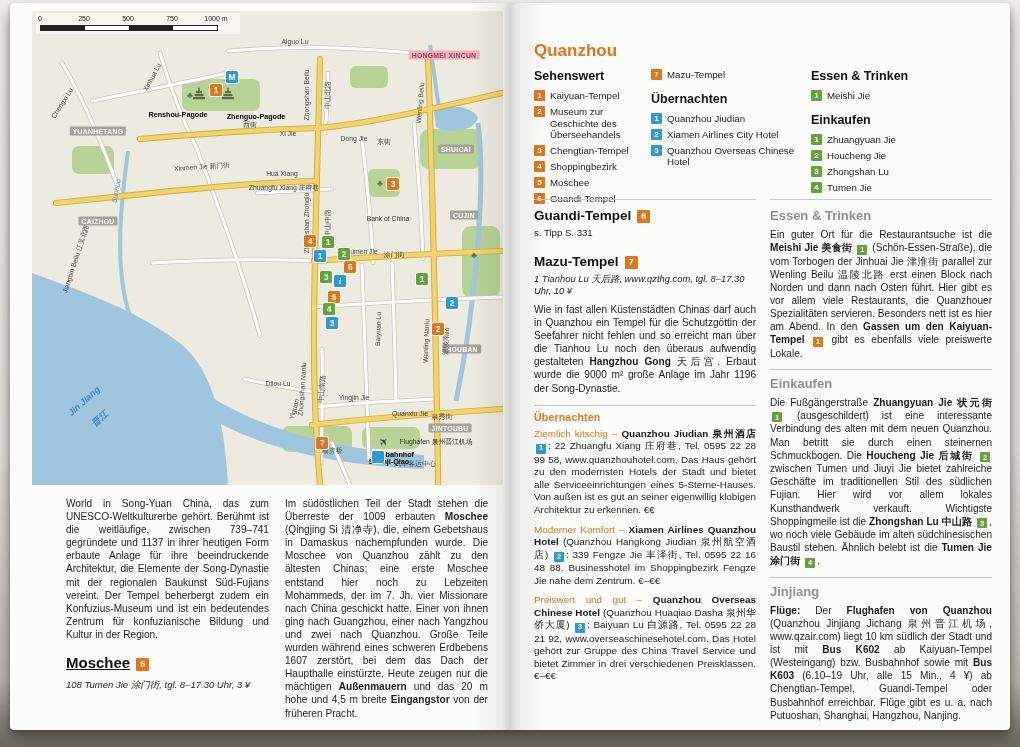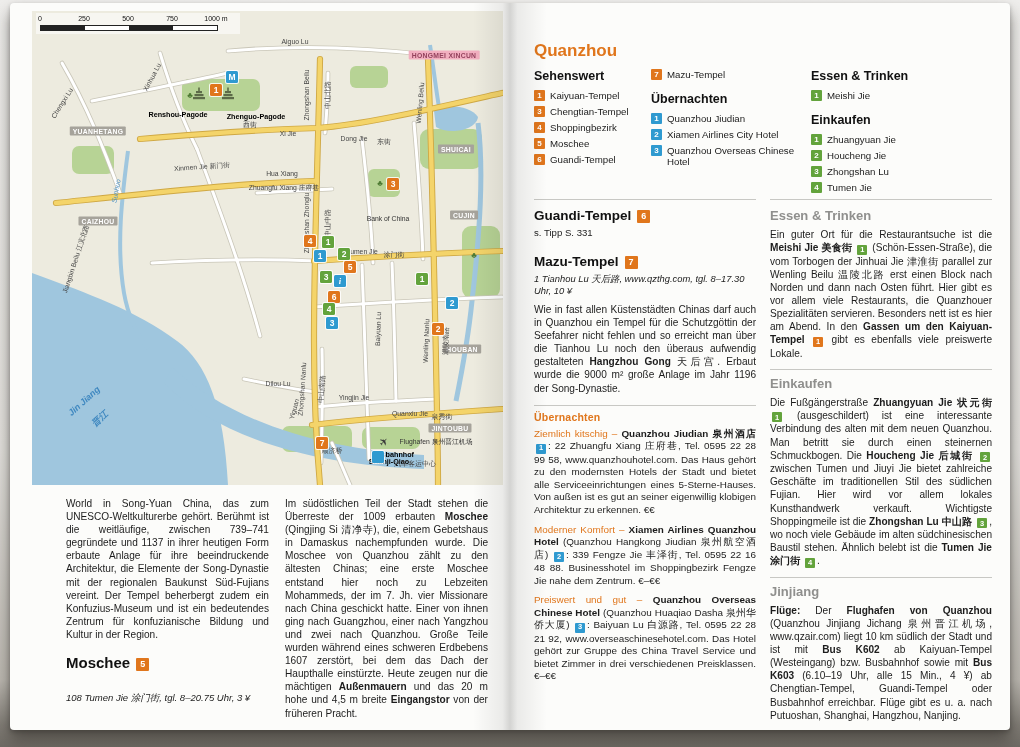--- a/index.html
+++ b/index.html
@@ -52,21 +52,21 @@
   .entry{font-size:9.9px;line-height:12.6px;text-align:justify;color:#1c1c1c;margin:0 0 7px;}
   .b{font-weight:bold;} .c-accent{color:var(--accent);}
   .mk{display:inline-flex;align-items:center;justify-content:center;width:10px;height:10px;border-radius:1px;
       color:#fff;font-weight:bold;font-size:7.5px;vertical-align:-1px;margin:0 2px;font-style:normal;}
   .mk-sight{background:var(--c-sight);} .mk-hotel{background:var(--c-hotel);}
   .mk-shop{background:var(--c-shop);} .mk-eat{background:var(--c-eat);}
   .h-mk{width:13px;height:13px;font-size:9px;margin-left:6px;vertical-align:1px;}
 
   .lp-text{position:absolute;left:56px;top:494px;width:422px;display:flex;gap:16px;}
   .lp-col{width:203px;}
-  .moschee-head{font-size:15px;font-weight:bold;color:#111;margin:13px 0 21px;}
+  .moschee-head{font-size:15px;font-weight:bold;color:#111;margin:13px 0 8px;text-decoration:underline;}
   .moschee-info{font-size:9.5px;font-style:italic;color:#222;margin:0;}
 
   .rp-title{position:absolute;left:24px;top:38px;font-size:17px;font-weight:bold;color:var(--accent);}
   .legend{position:absolute;left:24px;top:66px;width:460px;height:126px;}
   .lgd-col{position:absolute;top:0;}
   .lgd-c1{left:0;width:120px;} .lgd-c2{left:117px;width:158px;} .lgd-c3{left:277px;width:180px;}
   .lgd-title{font-size:12.5px;font-weight:bold;color:#111;margin:0 0 7px;}
   .lgd-title.mt{margin-top:11px;}
   .lgd-row{display:flex;gap:5px;margin-bottom:4.5px;align-items:flex-start;}
   .lgd-mk{width:11px;height:11px;font-size:8px;margin:0;flex:0 0 11px;border-radius:1px;}
@@ -272,40 +272,44 @@
               <i></i>
               <i></i>
             </div>
         </div>
       </div>
 
       <div class="lp-text">
         <div class="lp-col">
           <p class="bodytext"><span>World in Song-Yuan China, das zum UNESCO-Weltkulturerbe gehört. Berühmt ist die weitläufige, zwischen 739–741 gegründete und 1137 in ihrer heutigen Form erbaute Anlage für ihre beeindruckende Architektur, die Elemente der Song-Dynastie mit der regionalen Baukunst Süd-Fujians vereint. Der Tempel beherbergt zudem ein Konfuzius-Museum und ist ein bedeutendes Zentrum für konfuzianische Bildung und Kultur in der Region.</span></p>
           <h2 class="moschee-head"><span>Moschee</span><span class="mk mk-sight h-mk">5</span></h2>
-          <p class="moschee-info">108 Tumen Jie 涂门街, tgl. 8–20.75 Uhr, 3 ¥</p>
+          <p class="moschee-info">108 Tumen Jie 涂门街, tgl. 8–17.30 Uhr, 3 ¥</p>
         </div>
         <div class="lp-col">
           <p class="bodytext"><span>Im südöstlichen Teil der Stadt stehen die Überreste der 1009 erbauten </span><span class="b">Moschee</span><span> (Qingjing Si 清净寺), die, einem Gebetshaus in Damaskus nachempfunden wurde. Die Moschee von Quanzhou zählt zu den ältesten Chinas; eine erste Moschee entstand hier noch zu Lebzeiten Mohammeds, der im 7. Jh. vier Missionare nach China geschickt hatte. Einer von ihnen ging nach Guangzhou, einer nach Yangzhou und zwei nach Quanzhou. Große Teile wurden während eines schweren Erdbebens 1607 zerstört, bei dem das Dach der Haupthalle einstürzte. Heute zeugen nur die mächtigen </span><span class="b">Außenmauern</span><span> und das 20 m hohe und 4,5 m breite </span><span class="b">Eingangstor</span><span> von der früheren Pracht.</span></p>
         </div>
       </div>
 
     </div>
 
     <div class="page page-right">
 
       <div class="rp-title">Quanzhou</div>
 
       <div class="legend">
         <div class="lgd-col lgd-c1">
           <div class="lgd-title">Sehenswert</div>
           <div>
               <div class="lgd-row">
                 <span class="mk mk-sight lgd-mk">1</span>
                 <span class="lgd-label">Kaiyuan-Tempel</span>
+              </div>
+              <div class="lgd-row">
+                <span class="mk mk-sight lgd-mk">2</span>
+                <span class="lgd-label">Museum zur Geschichte des Überseehandels</span>
               </div>
               <div class="lgd-row">
                 <span class="mk mk-sight lgd-mk">3</span>
                 <span class="lgd-label">Chengtian-Tempel</span>
               </div>
               <div class="lgd-row">
                 <span class="mk mk-sight lgd-mk">4</span>
                 <span class="lgd-label">Shoppingbezirk</span>
               </div>
               <div class="lgd-row">

